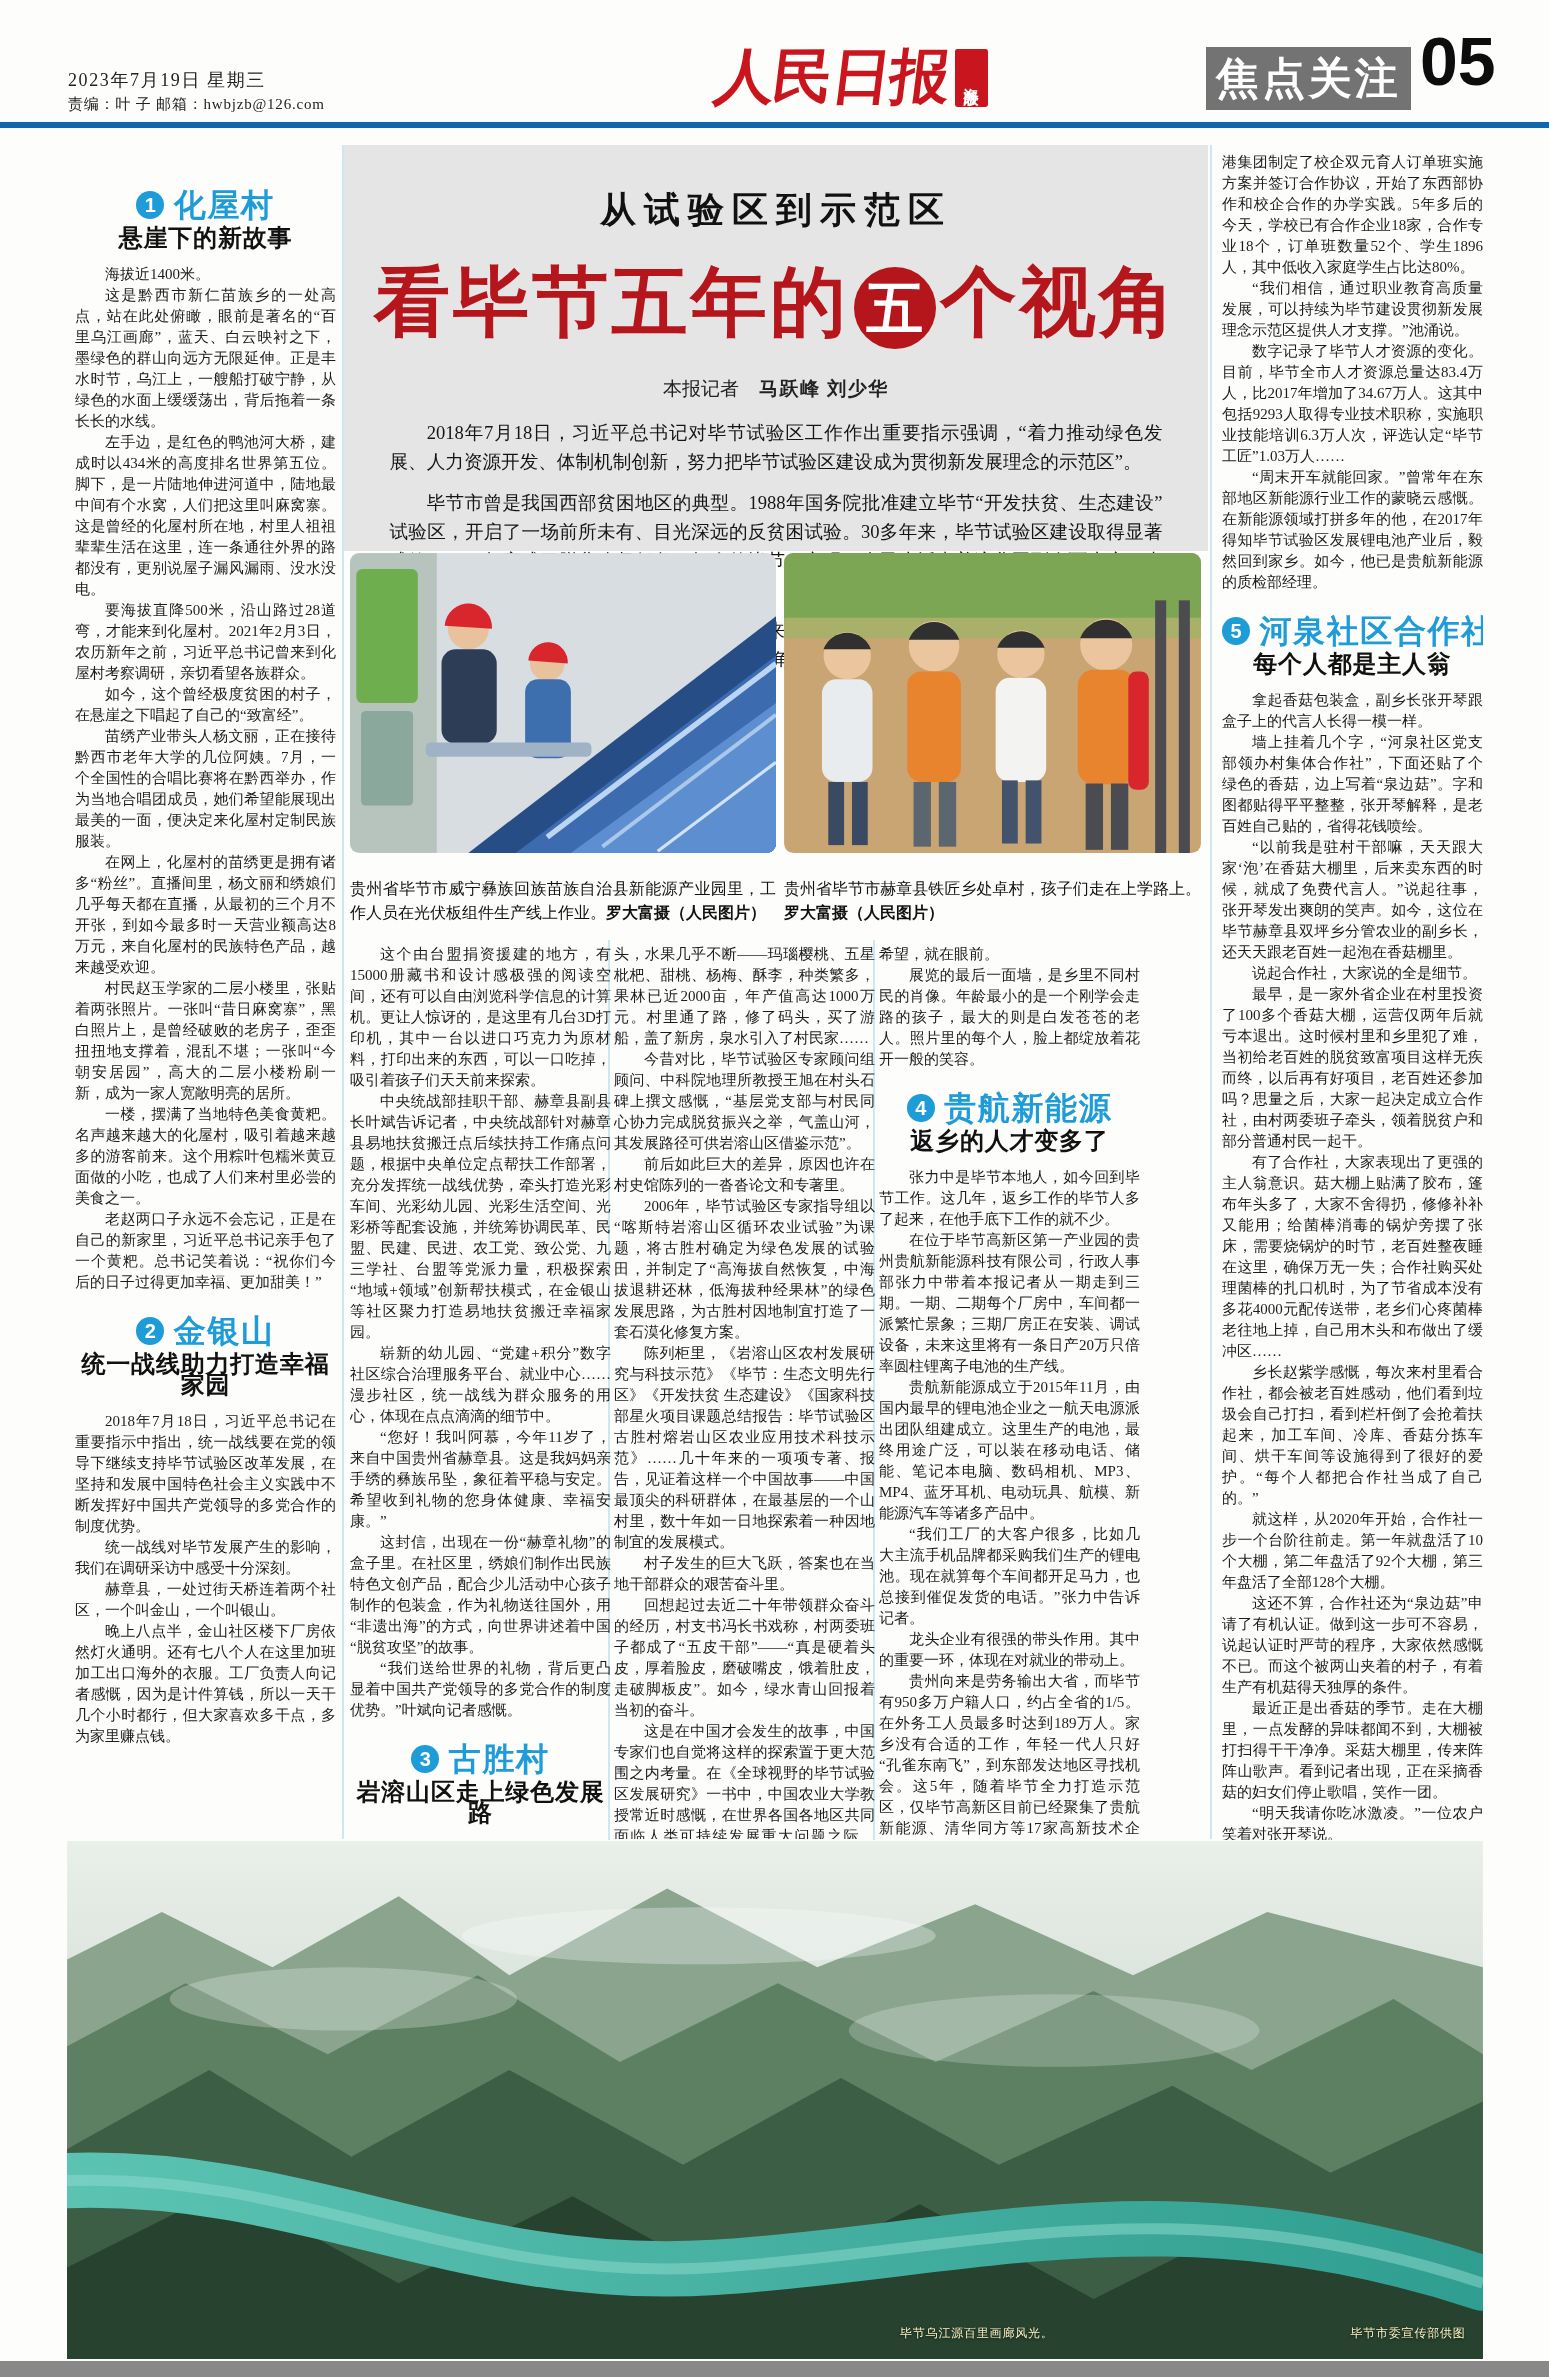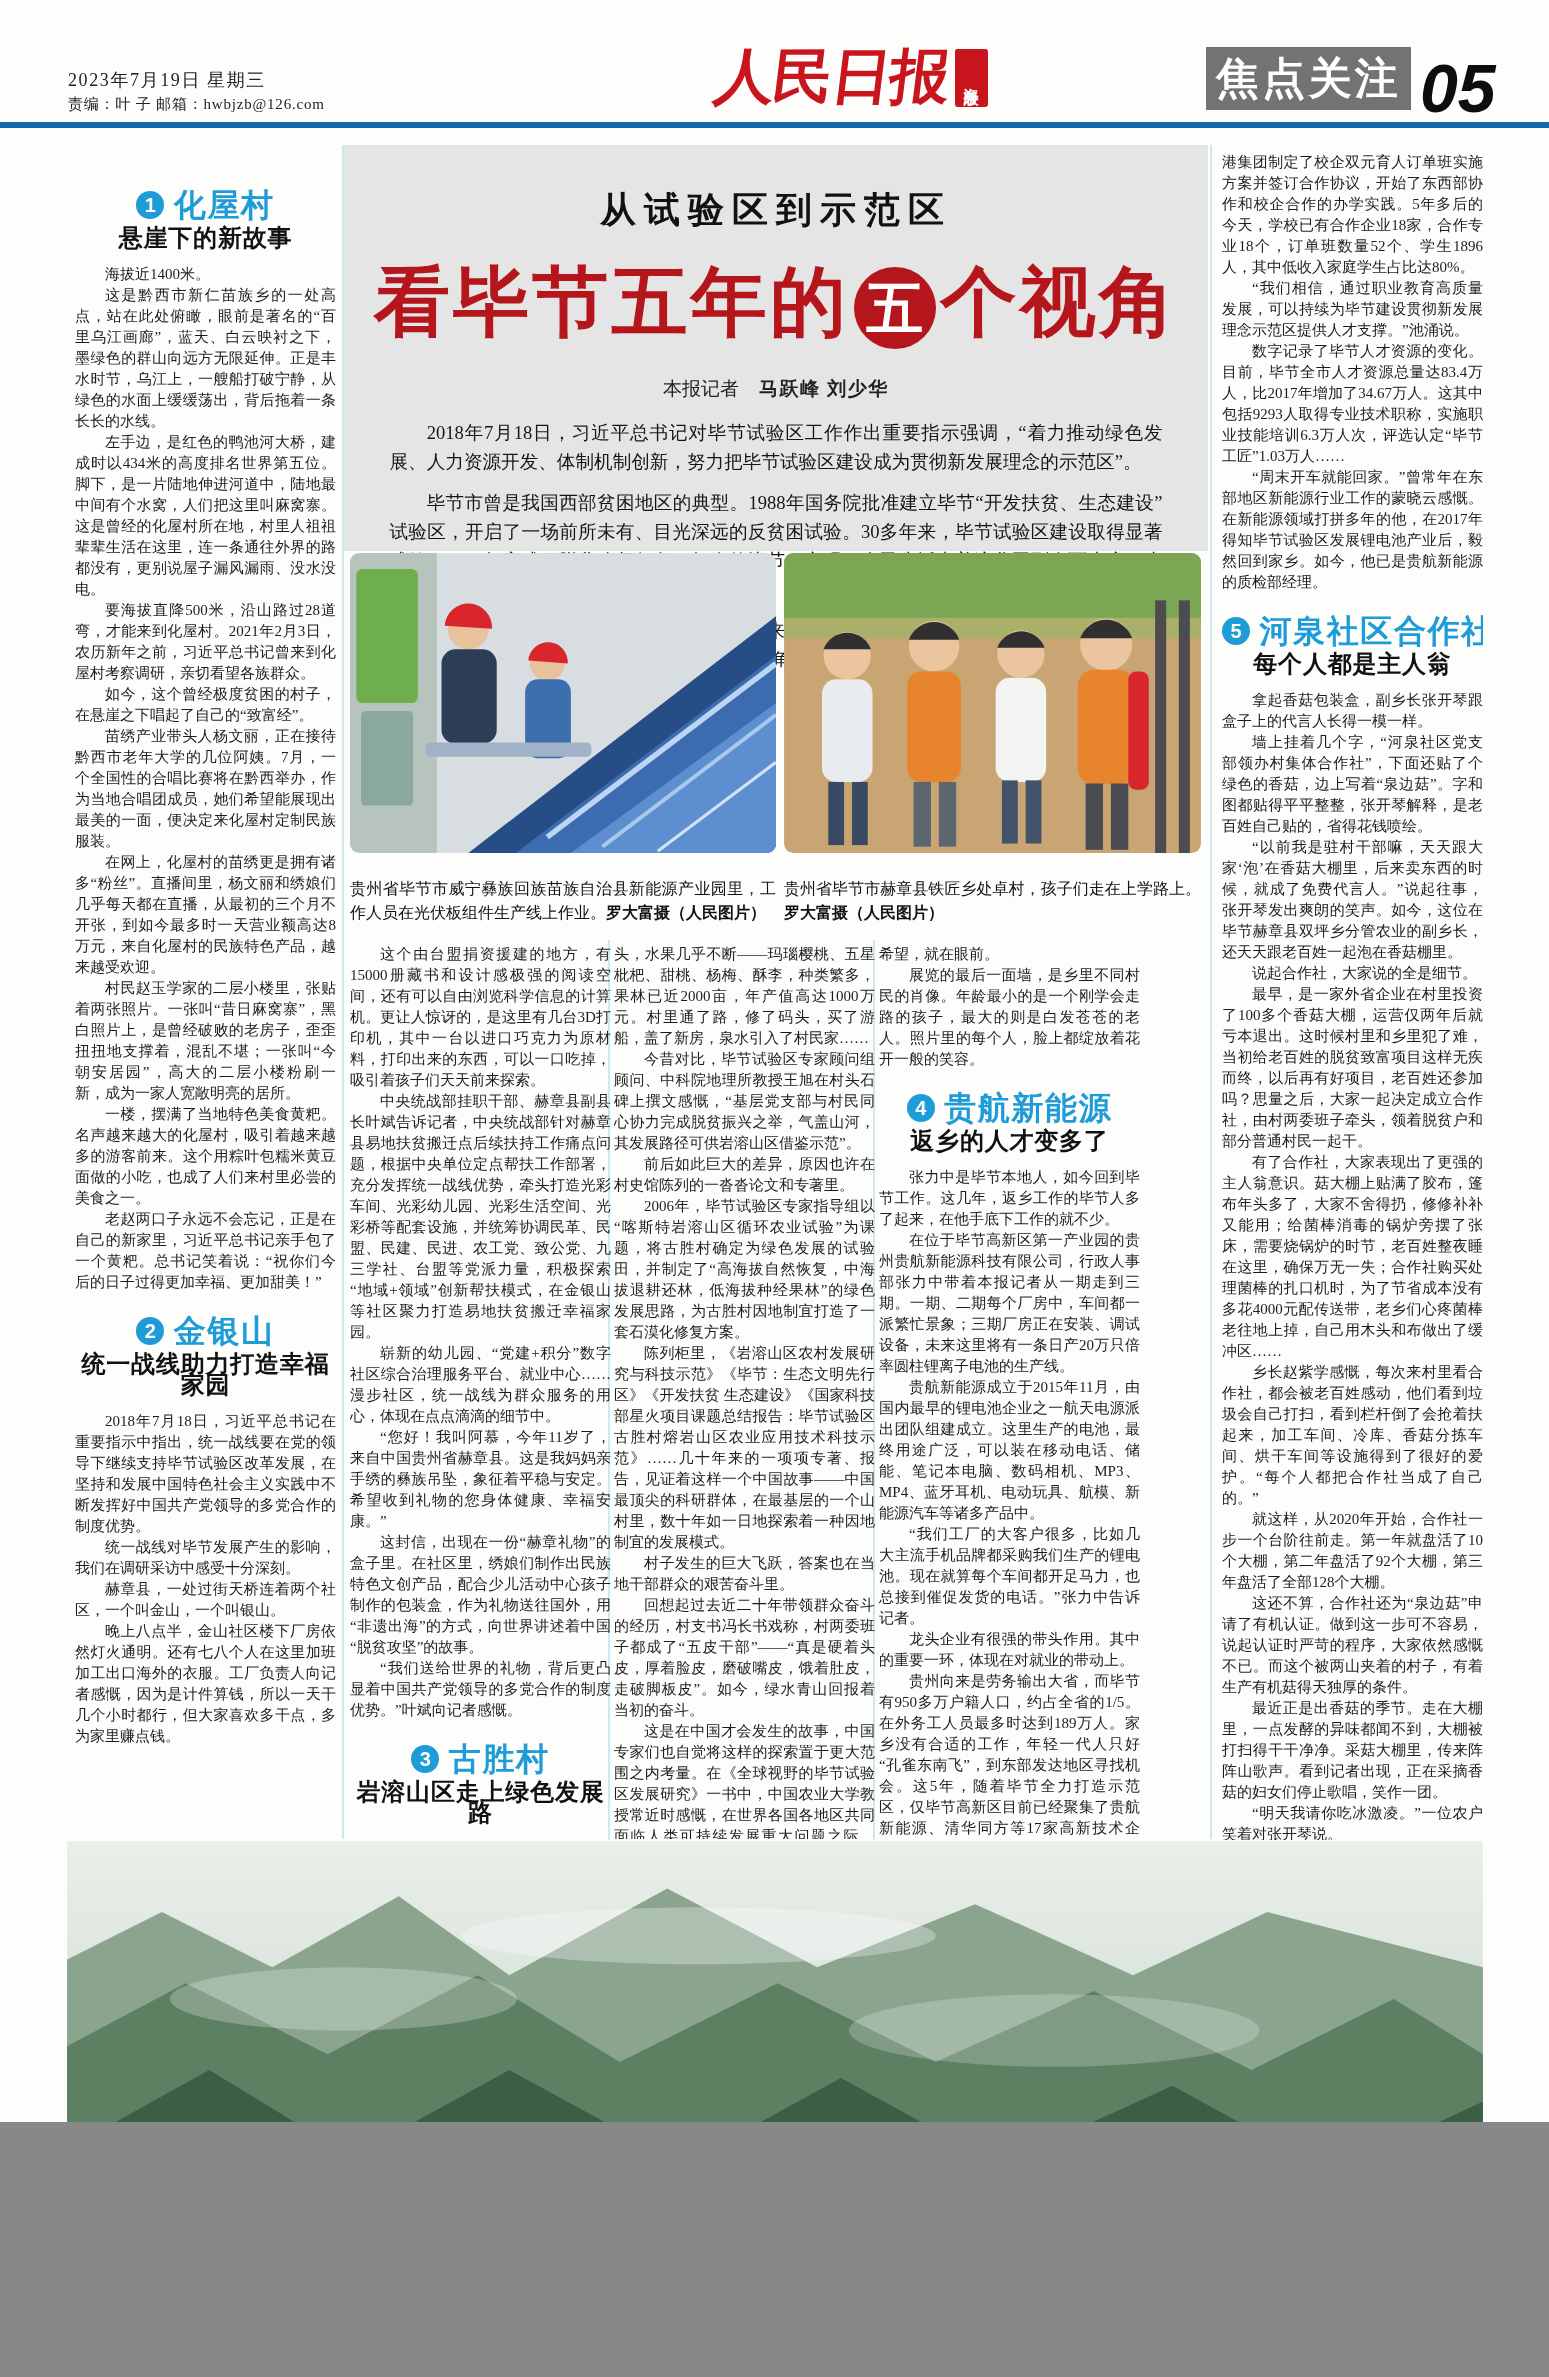--- a/index.html
+++ b/index.html
@@ -1,32 +1,32 @@
 <!DOCTYPE html>
 <html lang="zh" style="font-size:12.6px"><head>
 <meta charset="utf-8">
 <style>
   html,body{margin:0;padding:0;background:#888;}
-  #page{position:relative;width:1549px;height:2122px;background:#fdfdfc;overflow:hidden;
+  #page{position:relative;width:1549px;height:2361px;background:#fdfdfc;overflow:hidden;
         font-family:"Liberation Serif","DejaVu Serif",serif;color:#1a1a1a;}
   
   .date-line{position:absolute;left:68px;top:68px;font-size:18px;letter-spacing:1.6px;color:#222;}
   .editor-line{position:absolute;left:68px;top:95px;font-size:15px;letter-spacing:0.8px;color:#222;}
   .masthead{position:absolute;left:715px;top:38px;display:flex;align-items:flex-start;}
   .masthead-main{font-family:"DejaVu Serif",serif;font-weight:bold;font-size:60px;line-height:76px;
         color:#c9161e;transform:skewX(-7deg);letter-spacing:-1.6px;}
   .masthead-ed{width:33px;height:58px;background:#c9161e;color:#fff;margin:11px 0 0 6.3px;
         font-family:"Liberation Sans",sans-serif;font-size:15px;font-weight:bold;line-height:19px;
         display:flex;align-items:center;justify-content:center;text-align:center;
         writing-mode:vertical-rl;letter-spacing:1.6px;border-radius:2.4px;}
   .focus-box{position:absolute;left:1206px;top:47px;width:205px;height:63px;background:#737373;
         color:#fff;font-family:"Liberation Sans",sans-serif;font-weight:bold;font-size:43px;
         display:flex;align-items:center;justify-content:center;letter-spacing:3.2px;}
-  .page-num{position:absolute;left:1420px;top:49px;font-family:"Liberation Sans",sans-serif;
-        font-weight:bold;font-style:italic;font-size:68px;color:#0d0d0d;}
+  .page-num{position:absolute;left:1420px;top:22px;font-family:"Liberation Sans",sans-serif;
+        font-weight:bold;font-size:68px;color:#0d0d0d;}
   .top-rule{position:absolute;left:0;top:122px;width:1549px;height:6.3px;background:#1166ae;}
   
   .hl-panel{position:absolute;left:344px;top:145px;width:864px;height:406px;background:#e5e5e5;}
   .kicker{margin-top:41px;text-align:center;font-family:"Liberation Sans",sans-serif;
         font-weight:bold;font-size:36px;letter-spacing:8px;color:#111;}
   .hl-row{margin-top:17.4px;text-align:center;color:#b5161c;font-weight:bold;font-size:76px;
         letter-spacing:3.2px;font-family:"DejaVu Serif",serif;white-space:nowrap;}
   .hl-circle{display:inline-block;width:82px;height:82px;border-radius:41px;background:#b5161c;
         color:#fff;font-size:57px;line-height:82px;vertical-align:middle;margin:0 4.7px;
         text-align:center;letter-spacing:0;}

